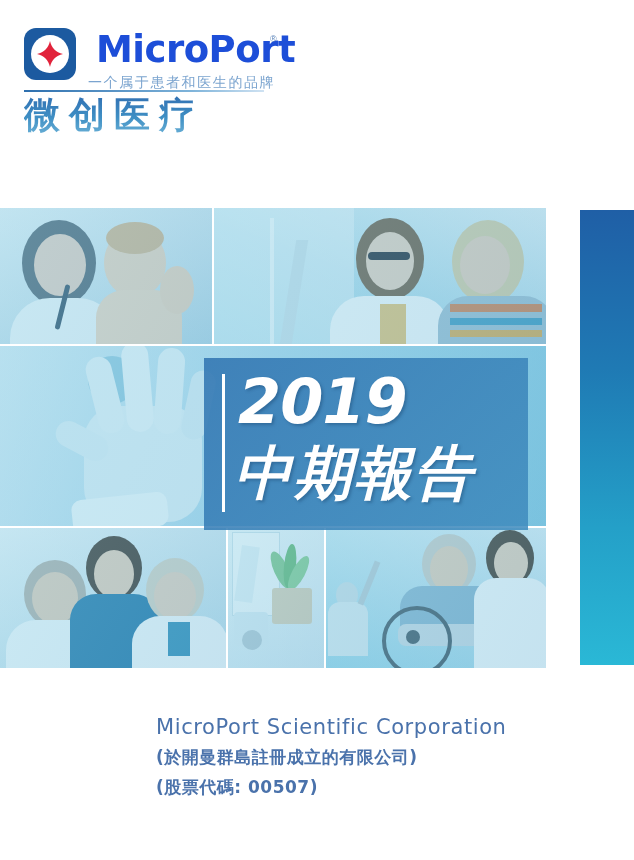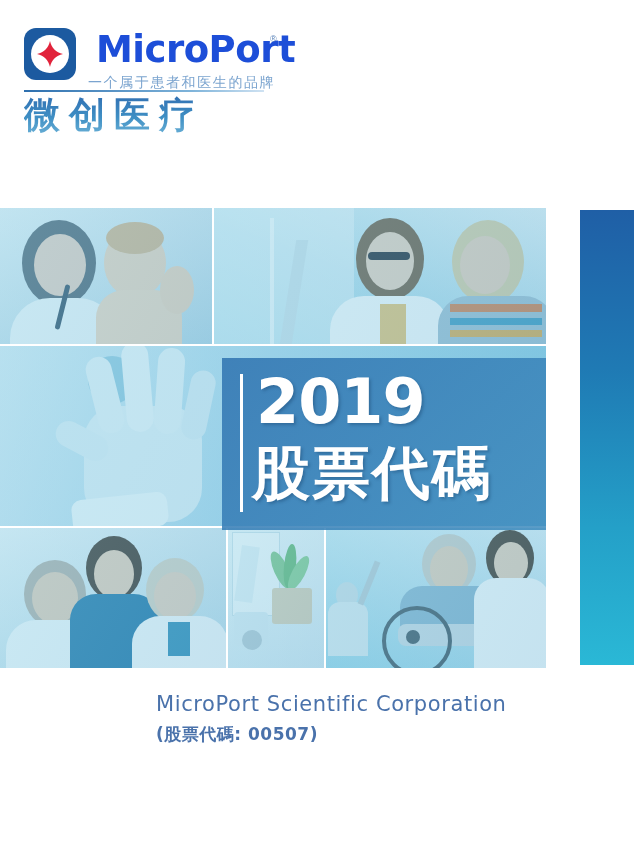--- a/index.html
+++ b/index.html
@@ -214,21 +214,21 @@
     top: 210px;
     width: 54px;
     height: 455px;
     background: linear-gradient(180deg, #1f5fa6 0%, #1f7ab4 35%, #24a0c8 70%, #2ab8d6 100%);
   }
 
   
   .footer {
     position: absolute;
     left: 156px;
-    top: 689px;
+    top: 712px;
     width: 400px;
   }
   .footer div {
     color: #4a72ab;
     line-height: 30px;
     white-space: nowrap;
   }
   .f-en {
     font-size: 21px;
     letter-spacing: 0.6px;
@@ -392,25 +392,26 @@
         <div class="blob" style="left:168px; top:14px; width:34px; height:42px; background:#ead3be;"></div>
         <div class="bar" style="left:148px; top:50px; width:76px; height:90px; background:#fbfdfe; border-radius:22px 22px 0 0;"></div>
       </div>
       <div class="tint"></div>
     </div>
 
     <div class="seam" style="left:226px;"></div>
     <div class="seam" style="left:324px;"></div>
   </div>
 
-  <div class="title-panel" style="left:222px; top:150px; width:324px; height:172px;">
+  <div class="title-panel" style="left:204px; top:150px; width:324px; height:172px;font-style:italic;">
     <div class="title-rule"></div>
     <div class="title-year">2019</div>
-    <div class="title-cn">股票代碼</div>
+    <div class="title-cn">中期報告</div>
   </div>
 </div>
 
 <div class="accent-bar"></div>
 
 <div class="footer">
   <div class="f-en">MicroPort Scientific Corporation</div>
+  <div class="f-cn-sm">(於開曼群島註冊成立的有限公司)</div>
   <div class="f-cn-sm">(股票代碼: 00507)</div>
 </div>
 
 </body></html>

